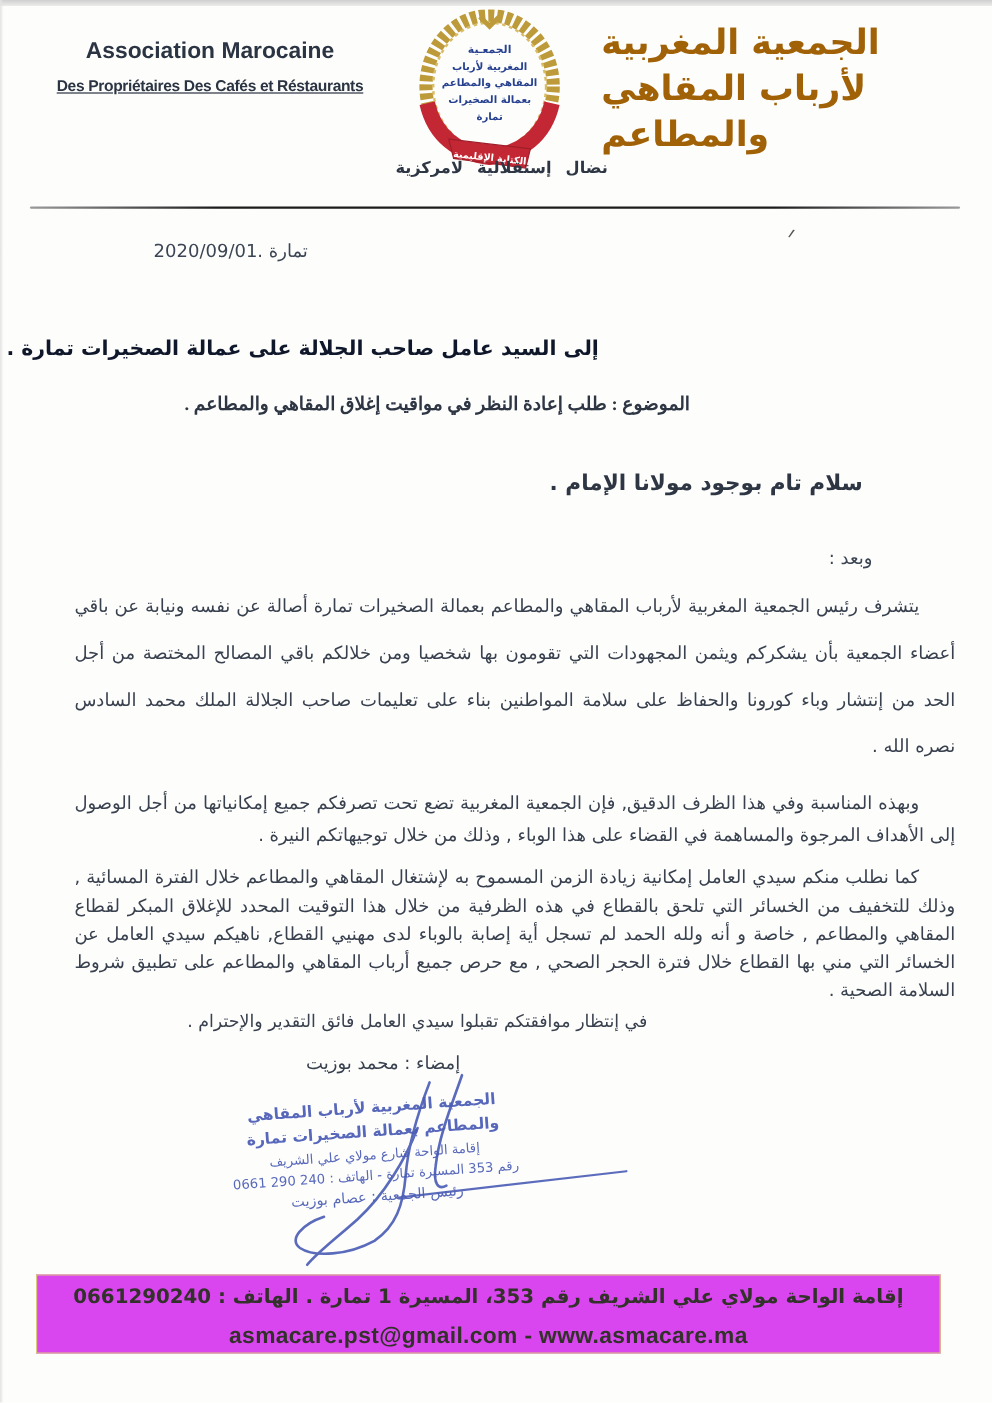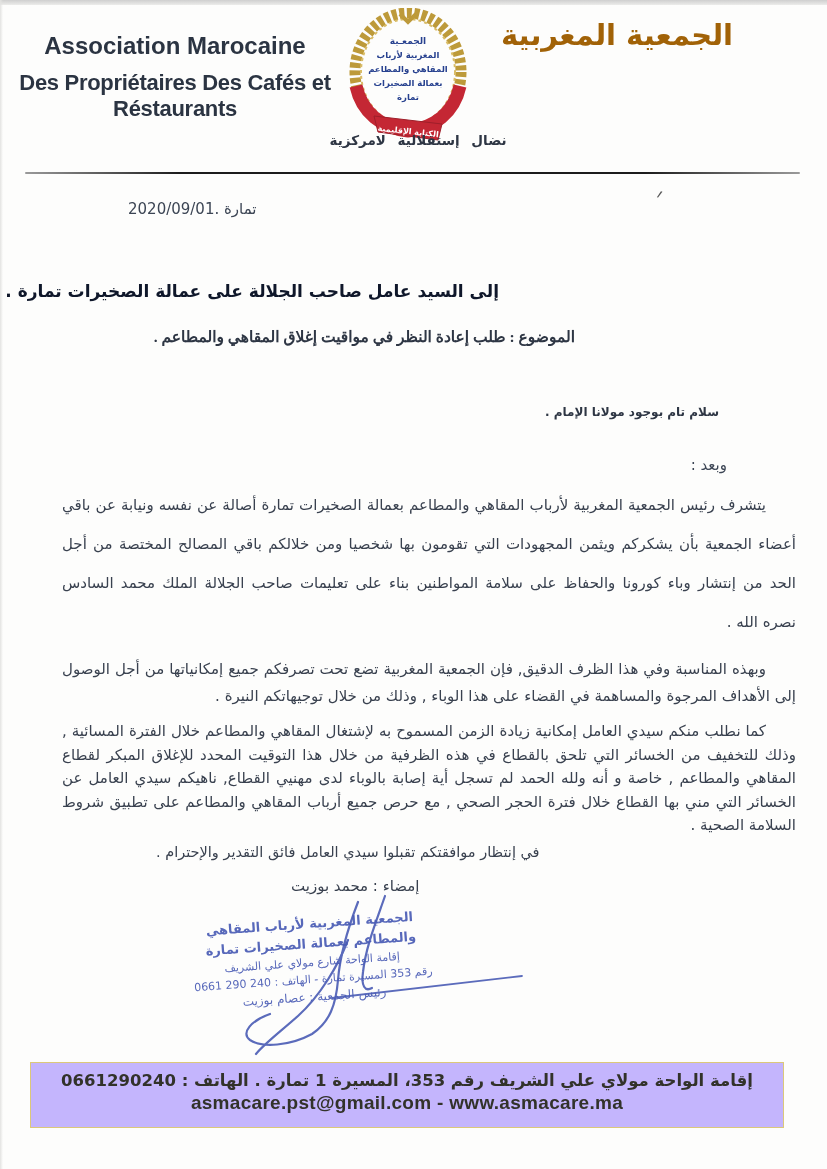--- a/index.html
+++ b/index.html
@@ -20,22 +20,22 @@
   .scan-edge-top{position:absolute;top:0;left:0;right:0;height:5px;background:linear-gradient(#cfcfcf,#ececea);}
   .scan-edge-left{position:absolute;top:0;left:0;bottom:0;width:3px;background:linear-gradient(90deg,#e3e3e1,rgba(255,255,255,0));}
 
   
   .hdr-french{
     position:absolute;left:16px;top:32px;width:318px;
     text-align:center;
     font-family:"Liberation Sans", sans-serif;
     font-weight:bold;color:#2b3442;
   }
-  .hdr-french .fr1{font-size:24px;margin-bottom:10px;}
-  .hdr-french .fr2{font-size:22px;margin-bottom:4px;letter-spacing:-0.3px;}
+  .hdr-french .fr1{font-size:19px;margin-bottom:10px;}
+  .hdr-french .fr2{font-size:13px;margin-bottom:4px;letter-spacing:-0.3px;text-decoration:underline;}
   .hdr-french .fr3{font-size:18px;}
 
   .logo-wrap{position:absolute;left:338px;top:8px;width:140px;height:138px;}
 
   .hdr-arabic{
     position:absolute;right:4px;top:16px;width:322px;
     text-align:left;direction:rtl;
     font-weight:bold;color:#a16207;
     font-size:29px;line-height:1.32;
   }
@@ -59,70 +59,70 @@
   .scan-mark{position:absolute;left:656px;top:186px;font-size:13px;color:#555;transform:rotate(12deg);}
   .addressee{
     position:absolute;right:328px;top:281px;
     direction:rtl;font-weight:bold;font-size:17px;color:#0f172a;white-space:nowrap;
   }
   .subject{
     position:absolute;right:252px;top:328px;
     direction:rtl;font-weight:bold;font-size:15.5px;color:#2e3644;white-space:nowrap;font-family:Liberation Serif, serif;
   }
   .salutation{
-    position:absolute;right:108px;top:405px;
-    direction:rtl;font-weight:bold;font-size:12px;color:#2e3644;white-space:nowrap;
+    position:absolute;right:108px;top:392px;
+    direction:rtl;font-weight:bold;font-size:18px;color:#2e3644;white-space:nowrap;
   }
   .opening{
     position:absolute;right:100px;top:456px;
     direction:rtl;font-size:15px;color:#3c4554;
   }
   .paras{position:absolute;left:62px;right:31px;top:486px;direction:rtl;}
   .paras p{
     margin:0 0 14px 0;
     font-size:15px;color:#39414f;
     text-align:justify;text-indent:30px;
   }
   .paras p.p1{line-height:39px;}
   .paras p.p2{line-height:27px;margin-bottom:10px;}
   .paras p.p3{line-height:23.5px;}
   .closing{
     position:absolute;left:156px;top:844px;
     direction:rtl;font-size:14.5px;color:#39414f;white-space:nowrap;
   }
   .sig-label{
     position:absolute;left:255px;top:877px;
-    direction:rtl;font-size:15px;color:#39414f;white-space:nowrap;margin-left:36px;
+    direction:rtl;font-size:15px;color:#39414f;white-space:nowrap;
   }
 
   
   .stamp{
     position:absolute;left:183px;top:914px;width:258px;
     transform:rotate(-4deg);
     direction:rtl;text-align:center;
     color:#4a5cb5;opacity:.92;
   }
   .stamp .s-big{font-size:13px;font-weight:bold;line-height:20px;}
   .stamp .s-small{font-size:11px;line-height:17px;}
   .stamp .s-last{font-size:12px;line-height:19px;}
   .sig-svg{position:absolute;left:180px;top:888px;width:380px;height:172px;}
 
   
   .footer{
     position:absolute;left:30px;right:43px;top:1062px;height:66px;
-    background:#c4b5fd;
+    background:#d946ef;
     text-align:center;
     box-shadow:0 0 0 1px #dcc87a inset;
   }
   .footer .f1{
     margin-top:9px;direction:rtl;
     font-weight:bold;font-size:16.5px;color:#32322a;
   }
   .footer .f2{
-    margin-top:2px;
+    margin-top:13px;
     font-family:"Liberation Sans", sans-serif;
     font-weight:bold;font-size:19px;color:#32322a;letter-spacing:.3px;
   }
 </style>
 </head>
 <body>
 
 <div class="page">
   <div class="scan-edge-top"></div>
   <div class="scan-edge-left"></div>
@@ -148,20 +148,21 @@
       <text x="70" y="50" text-anchor="middle" font-size="8.5" font-weight="bold" fill="#27418f" direction="rtl">المغربية لأرباب</text>
       <text x="70" y="64" text-anchor="middle" font-size="8.5" font-weight="bold" fill="#27418f" direction="rtl">المقاهي والمطاعم</text>
       <text x="70" y="78" text-anchor="middle" font-size="8.5" font-weight="bold" fill="#27418f" direction="rtl">بعمالة الصخيرات</text>
       <text x="70" y="92" text-anchor="middle" font-size="8.5" font-weight="bold" fill="#27418f" direction="rtl">تمارة</text>
       <text x="70" y="126" text-anchor="middle" font-size="8" font-weight="bold" fill="#ffffff" direction="rtl" transform="rotate(6 70 126)">الكتابة الإقليمية</text>
     </svg>
   </div>
 
   <div class="hdr-arabic">
     <div>الجمعية المغربية</div>
+    <div>لأرباب المقاهي والمطاعم</div>
   </div>
 
   <div class="motto">نضال  إستقلالية  لامركزية</div>
   <div class="hdr-rule"></div>
 
   <div class="date-line">تمارة .2020/09/01</div>
   <div class="scan-mark">؍</div>
 
   <div class="addressee">إلى السيد عامل صاحب الجلالة على عمالة الصخيرات تمارة .</div>
   <div class="subject">الموضوع : طلب إعادة النظر في مواقيت إغلاق المقاهي والمطاعم .</div>

